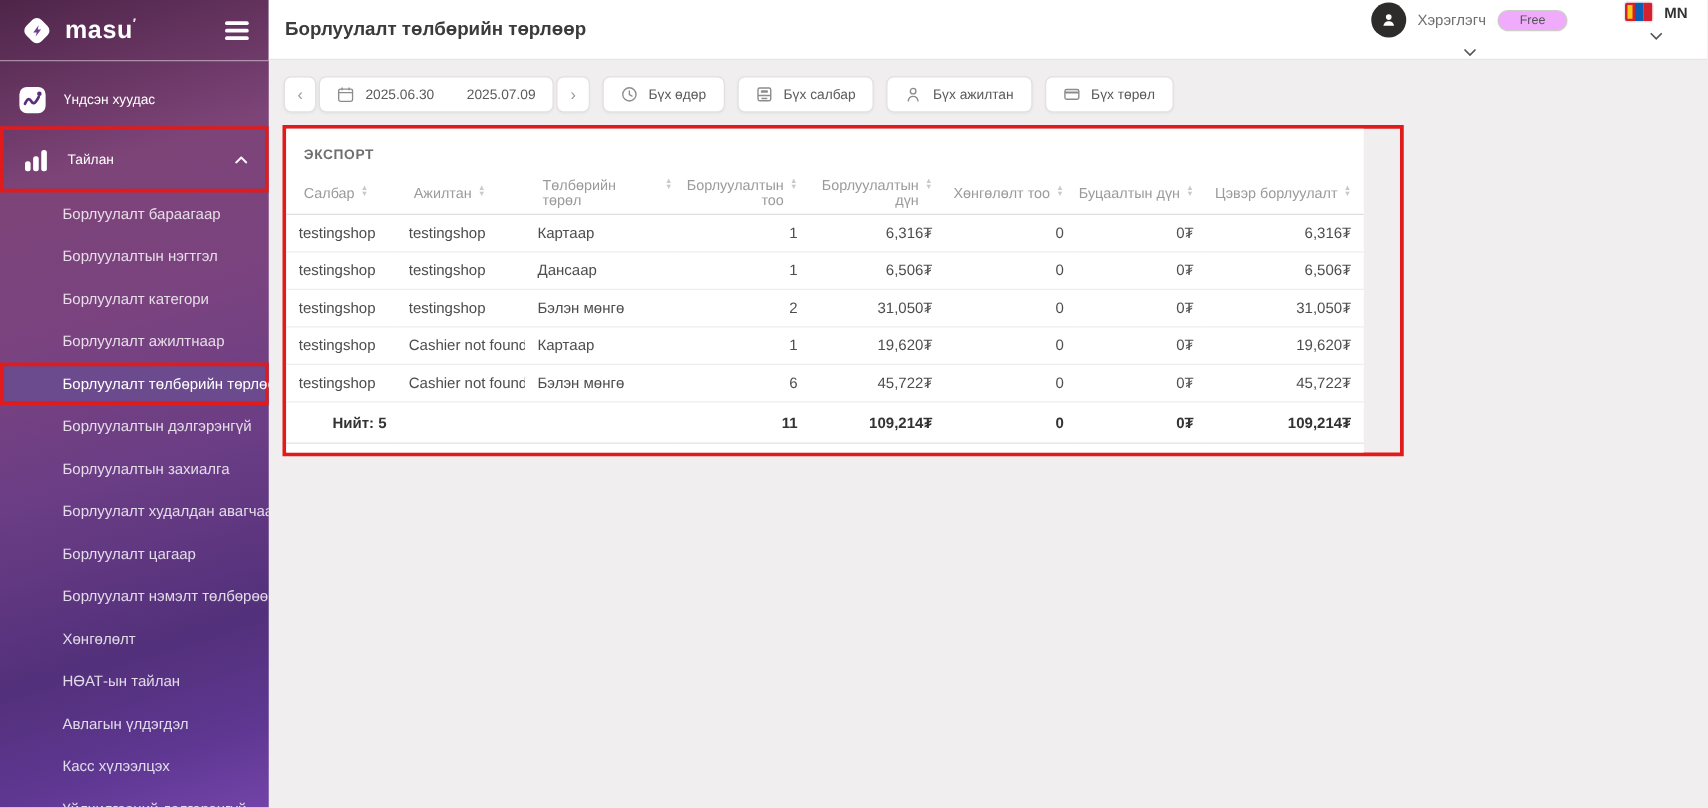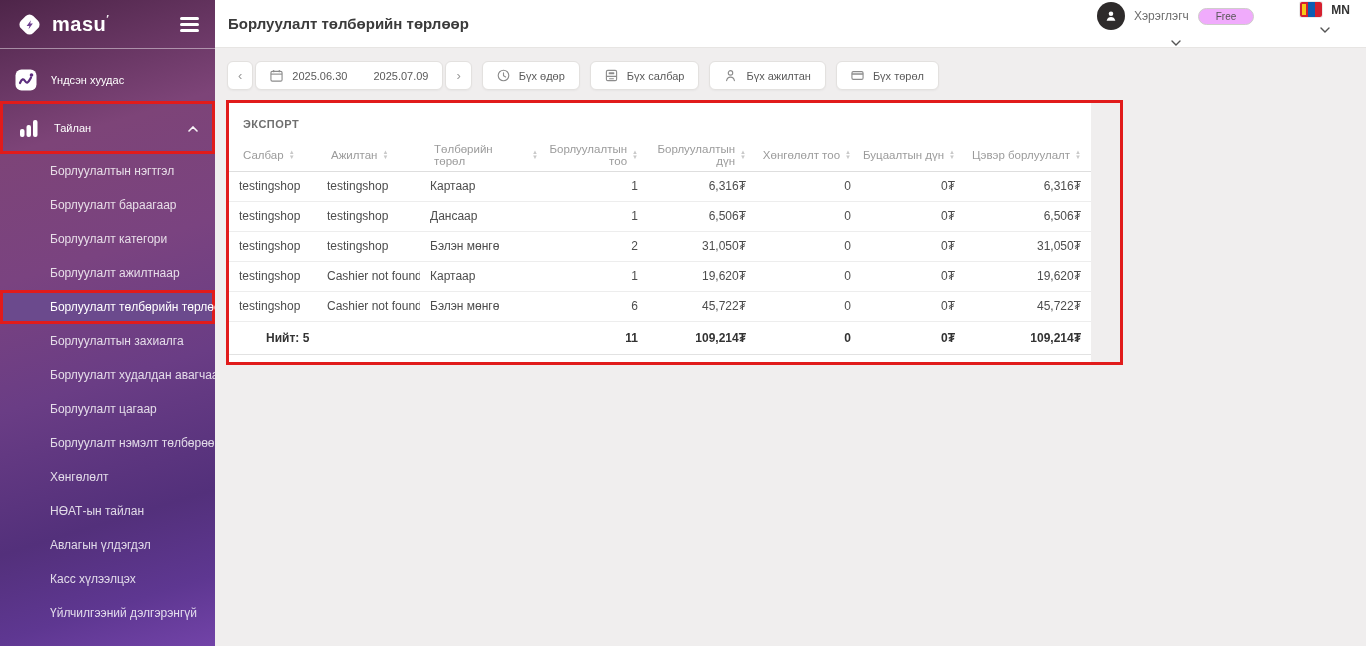--- a/index.html
+++ b/index.html
@@ -67,21 +67,21 @@
   .ficon { color:#8c8c8c; display:flex; }
 
   
   .table-annot { margin:10px 0 0 11px; width:897px; height:265px; border:3px solid #e11b1b; }
   .card { background:#fff; width:862px; height:100%; }
   .export-btn { display:inline-block; margin:15px 0 9px 14px; font-size:11px; font-weight:700;
     letter-spacing:.5px; color:#6e6e6e; cursor:pointer; }
   table { width:100%; border-collapse:collapse; table-layout:fixed; font-size:12px; color:#4d4d4d; }
   th { font-size:11.5px; color:#9b9b9b; font-weight:400; height:32px;
     border-bottom:1px solid #dedede; cursor:pointer; }
-  .th-in { display:flex; align-items:center; }
+  .th-in { display:flex; }
   .th-in.r { justify-content:flex-end; }
   .sort { display:inline-flex; flex-direction:column; align-items:center; margin-left:5px; }
   .sort b { font-size:6px; line-height:5px; color:#c9c9c9; font-weight:400; }
   td { height:30px; border-bottom:1px solid #ededed; white-space:nowrap; overflow:hidden; }
   .cL { text-align:left; padding-left:10px; }
   th.cL { padding-left:14px; }
   .cR { text-align:right; padding-right:10px; }
   tr.totals td { font-weight:700; color:#333; border-top:1px solid #cfcfcf; border-bottom:1px solid #e2e2e2; height:33px; }
   tr.totals td:first-child { padding-left:37px; }
 </style>
@@ -125,25 +125,26 @@
         </svg>
       </span>
       <span>Тайлан</span>
       <span class="chev">
         <svg viewBox="0 0 10 6" width="10" height="6">
             <path d="M1 5 L5 1 L9 5" stroke="#fff" stroke-width="1.6" fill="none" stroke-linecap="round"></path>
           </svg>
       </span>
     </div>
 
+    <div class="sub-item">Борлуулалт бараагаар</div>
     <div class="sub-item">Борлуулалтын нэгтгэл</div>
-    <div class="sub-item">Борлуулалт бараагаар</div>
     <div class="sub-item">Борлуулалт категори</div>
     <div class="sub-item">Борлуулалт ажилтнаар</div>
     <div class="sub-item active annot-red">Борлуулалт төлбөрийн төрлөөр</div>
+    <div class="sub-item">Борлуулалтын дэлгэрэнгүй</div>
     <div class="sub-item">Борлуулалтын захиалга</div>
     <div class="sub-item">Борлуулалт худалдан авагчаар</div>
     <div class="sub-item">Борлуулалт цагаар</div>
     <div class="sub-item">Борлуулалт нэмэлт төлбөрөөр</div>
     <div class="sub-item">Хөнгөлөлт</div>
     <div class="sub-item">НӨАТ-ын тайлан</div>
     <div class="sub-item">Авлагын үлдэгдэл</div>
     <div class="sub-item">Касс хүлээлцэх</div>
     <div class="sub-item">Үйлчилгээний дэлгэрэнгүй</div>
   </nav>

